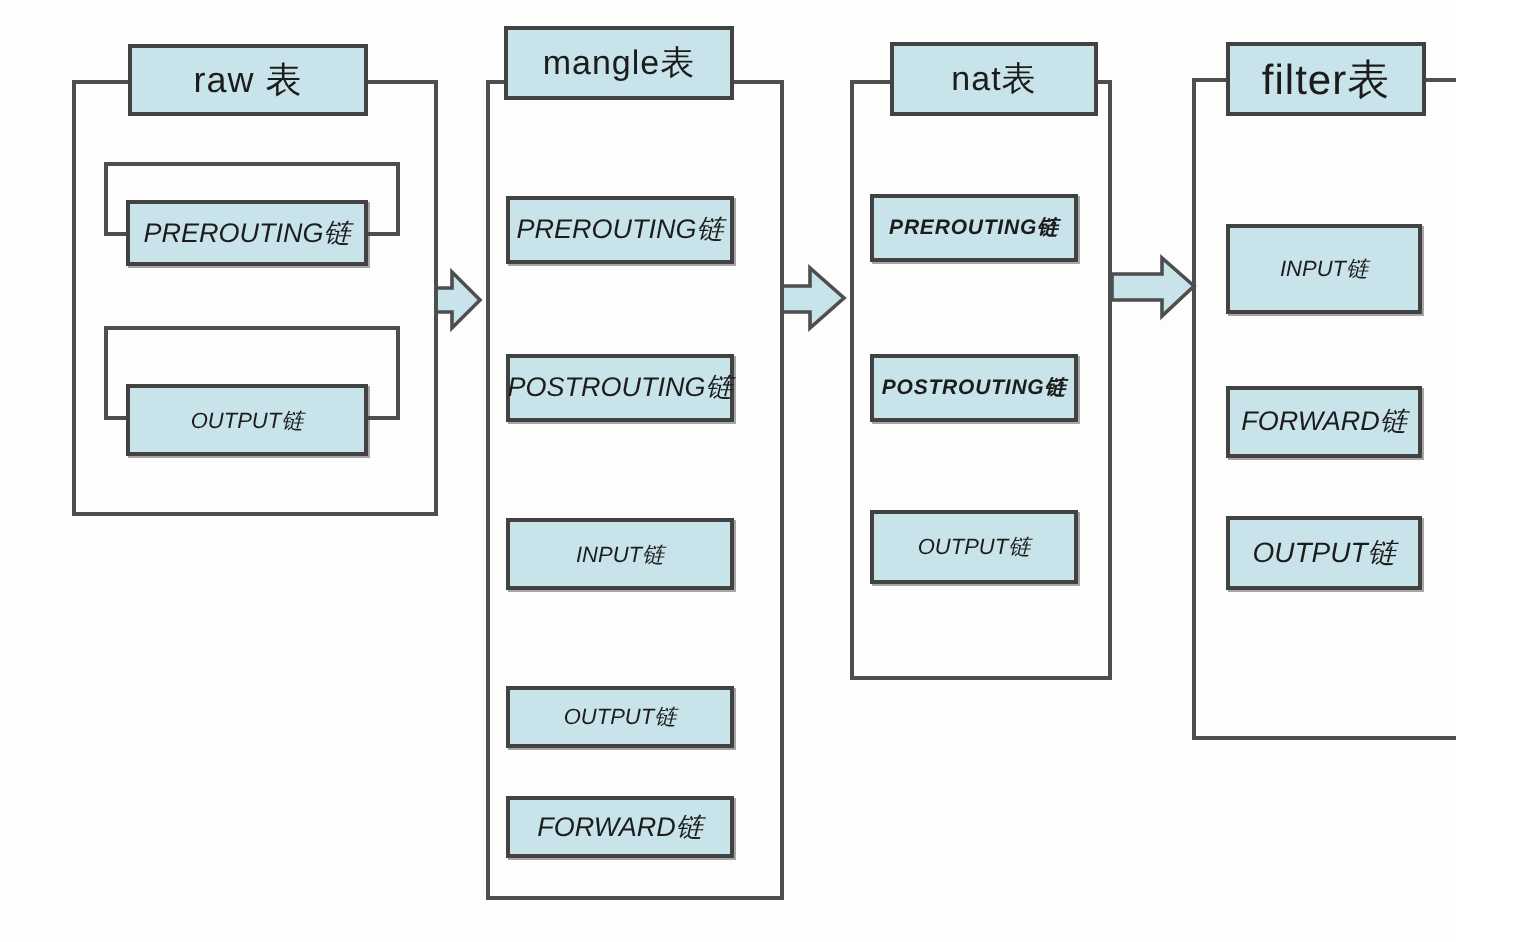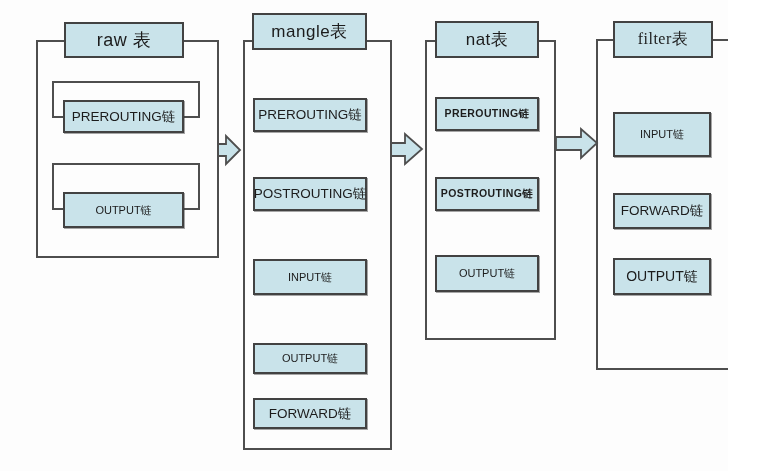--- a/index.html
+++ b/index.html
@@ -39,24 +39,25 @@
   .chain {
     position: absolute;
     border: 2px solid var(--line, #424242);
     background: var(--fill, #c9e3ea);
     display: flex;
     align-items: center;
     justify-content: center;
     z-index: 3;
     white-space: nowrap;
     box-shadow: 1px 1px 0 rgba(60,60,60,0.45);
+    font-style: italic;
   }
   .fs18 { font-size: 18px; }
   .fs17 { font-size: 17px; }
-  .fs16 { font-size: 16px; font-family: Liberation Serif, serif; }
+  .fs16 { font-size: 21px; }
   .fs15 { font-size: 11px; }
   .fs14 { font-size: 14px; }
   .fs13 { font-size: 13.5px; }
   .fs10b { font-size: 10.5px; font-weight: bold; letter-spacing: 0.4px; }
   .arrows {
     position: absolute;
     inset: 0;
     z-index: 0;
     pointer-events: none;
   }
@@ -87,21 +88,21 @@
 
   <div class="outer" style="left:243px; top:40px; width:149px; height:410px;"></div>
   <div class="hdr fs17" style="left:252px; top:13px; width:115px; height:37px;">mangle表</div>
   <div class="chain fs13" style="left:253px; top:98px; width:114px; height:34px;">PREROUTING链</div>
   <div class="chain fs13" style="left:253px; top:177px; width:114px; height:34px;">POSTROUTING链</div>
   <div class="chain fs15" style="left:253px; top:259px; width:114px; height:36px;">INPUT链</div>
   <div class="chain fs15" style="left:253px; top:343px; width:114px; height:31px;">OUTPUT链</div>
   <div class="chain fs13" style="left:253px; top:398px; width:114px; height:31px;">FORWARD链</div>
 
   <div class="outer" style="left:425px; top:40px; width:131px; height:300px;"></div>
-  <div class="hdr fs17" style="left:435px; top:21px; width:104px; height:37px;">nat表</div>
+  <div class="hdr fs17" style="left:445px; top:21px; width:104px; height:37px;">nat表</div>
   <div class="chain fs10b" style="left:435px; top:97px; width:104px; height:34px;">PREROUTING链</div>
   <div class="chain fs10b" style="left:435px; top:177px; width:104px; height:34px;">POSTROUTING链</div>
   <div class="chain fs15" style="left:435px; top:255px; width:104px; height:37px;">OUTPUT链</div>
 
   <div class="outer" style="left:596px; top:39px; width:134px; height:331px;"></div>
   <div class="hdr fs16" style="left:613px; top:21px; width:100px; height:37px;">filter表</div>
   <div class="chain fs15" style="left:613px; top:112px; width:98px; height:45px;">INPUT链</div>
   <div class="chain fs13" style="left:613px; top:193px; width:98px; height:36px;">FORWARD链</div>
   <div class="chain fs14" style="left:613px; top:258px; width:98px; height:37px;">OUTPUT链</div>
 

